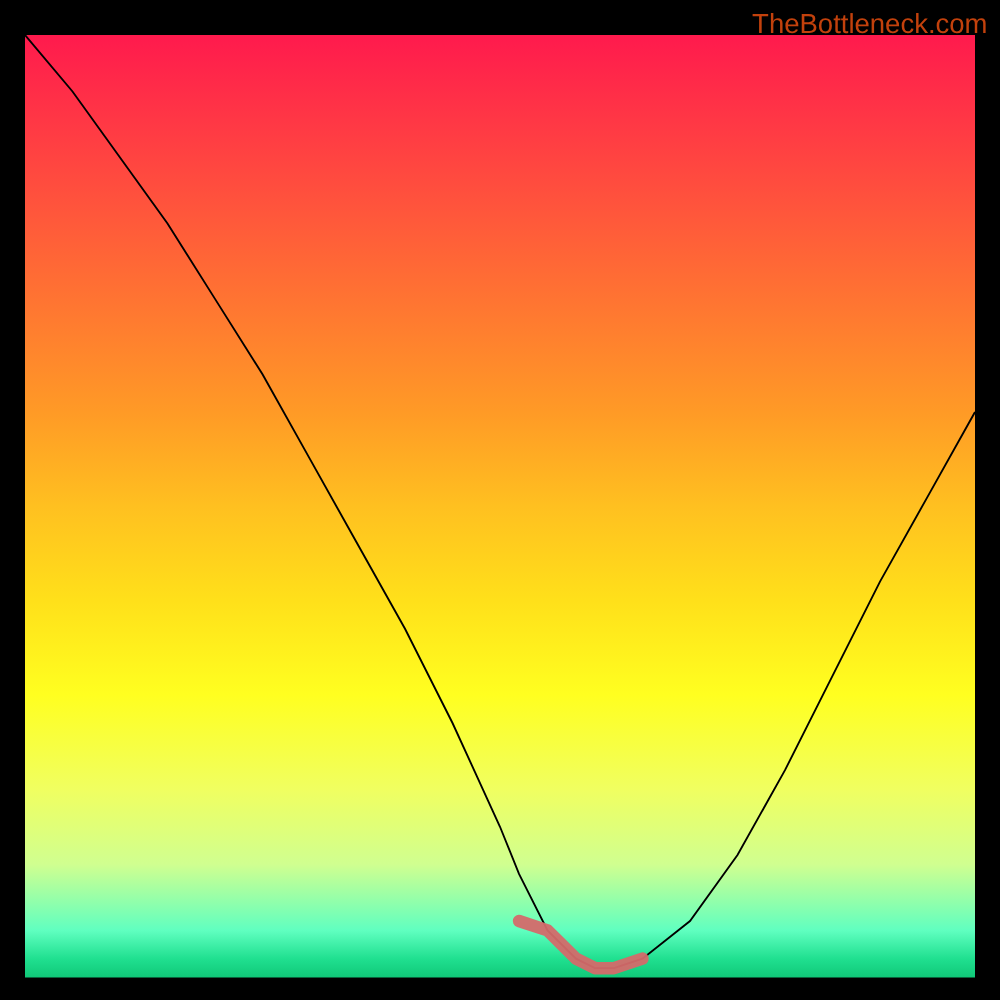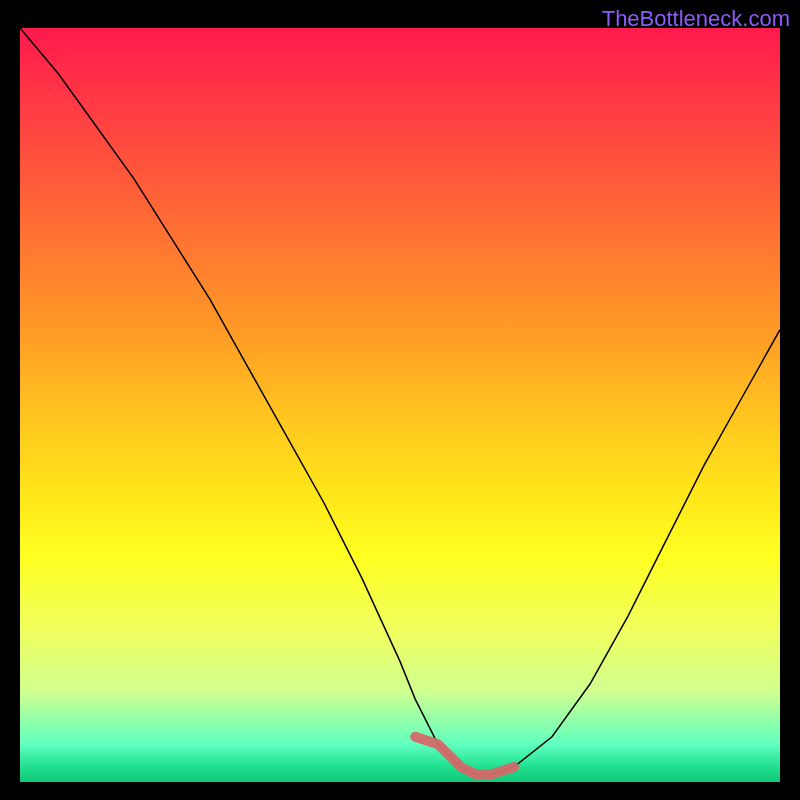--- a/index.html
+++ b/index.html
@@ -1,17 +1,17 @@
 <!DOCTYPE html>
 <html><head>
 <meta charset="utf-8">
 <style>
   * { margin: 0; padding: 0; box-sizing: border-box; }
   body { width: 800px; height: 800px; background: #000; position: relative; overflow: hidden; font-family: Arial, sans-serif; }
-  .watermark { position: absolute; top: 6px; right: 10px; color: #8b5cf6; font-size: 22px; font-weight: 500; z-index: 10; }
+  .watermark { position: absolute; top: 6px; right: 10px; color: #c2410c; font-size: 22px; font-weight: 500; z-index: 10; }
   .plot-area { position: absolute; left: 20px; top: 28px; width: 760px; height: 754px; }
   .gradient-bg { position: absolute; inset: 0; background: linear-gradient(to bottom,
       #ff1a4d 0%,
       #ff3a44 10%,
       #ff5a3a 20%,
       #ff7a30 30%,
       #ff9a26 40%,
       #ffc020 50%,
       #ffe01a 60%,
       #ffff20 70%,

